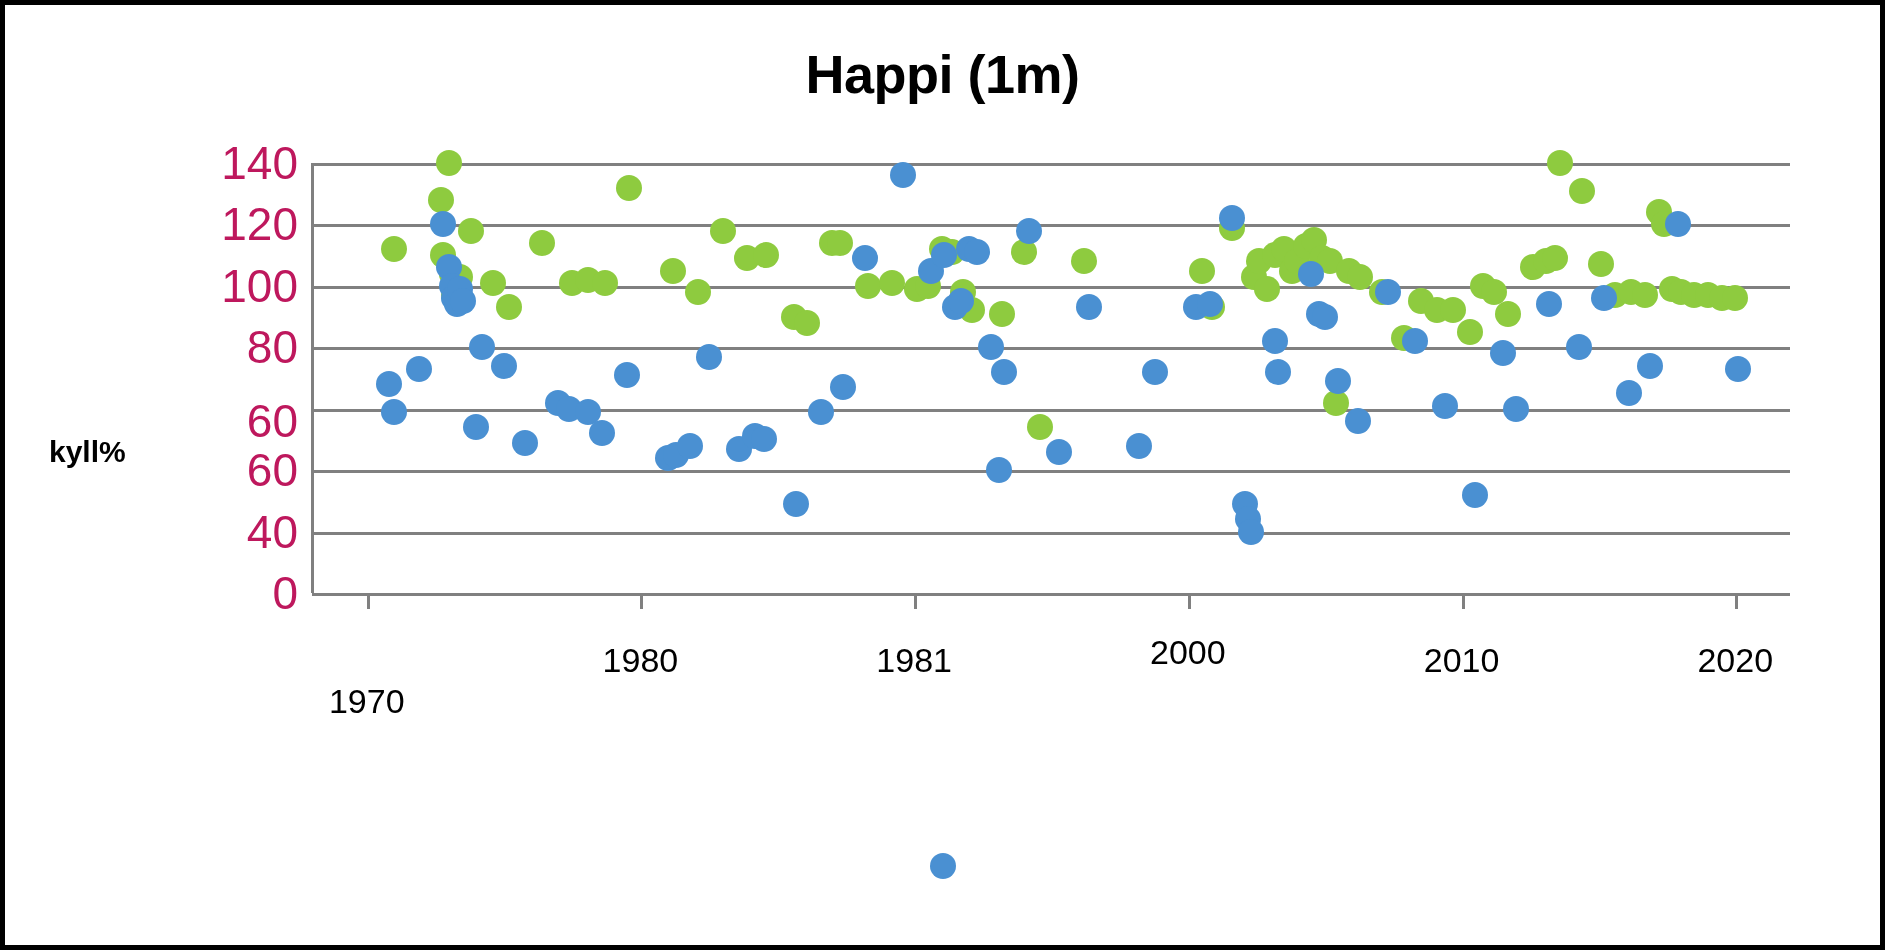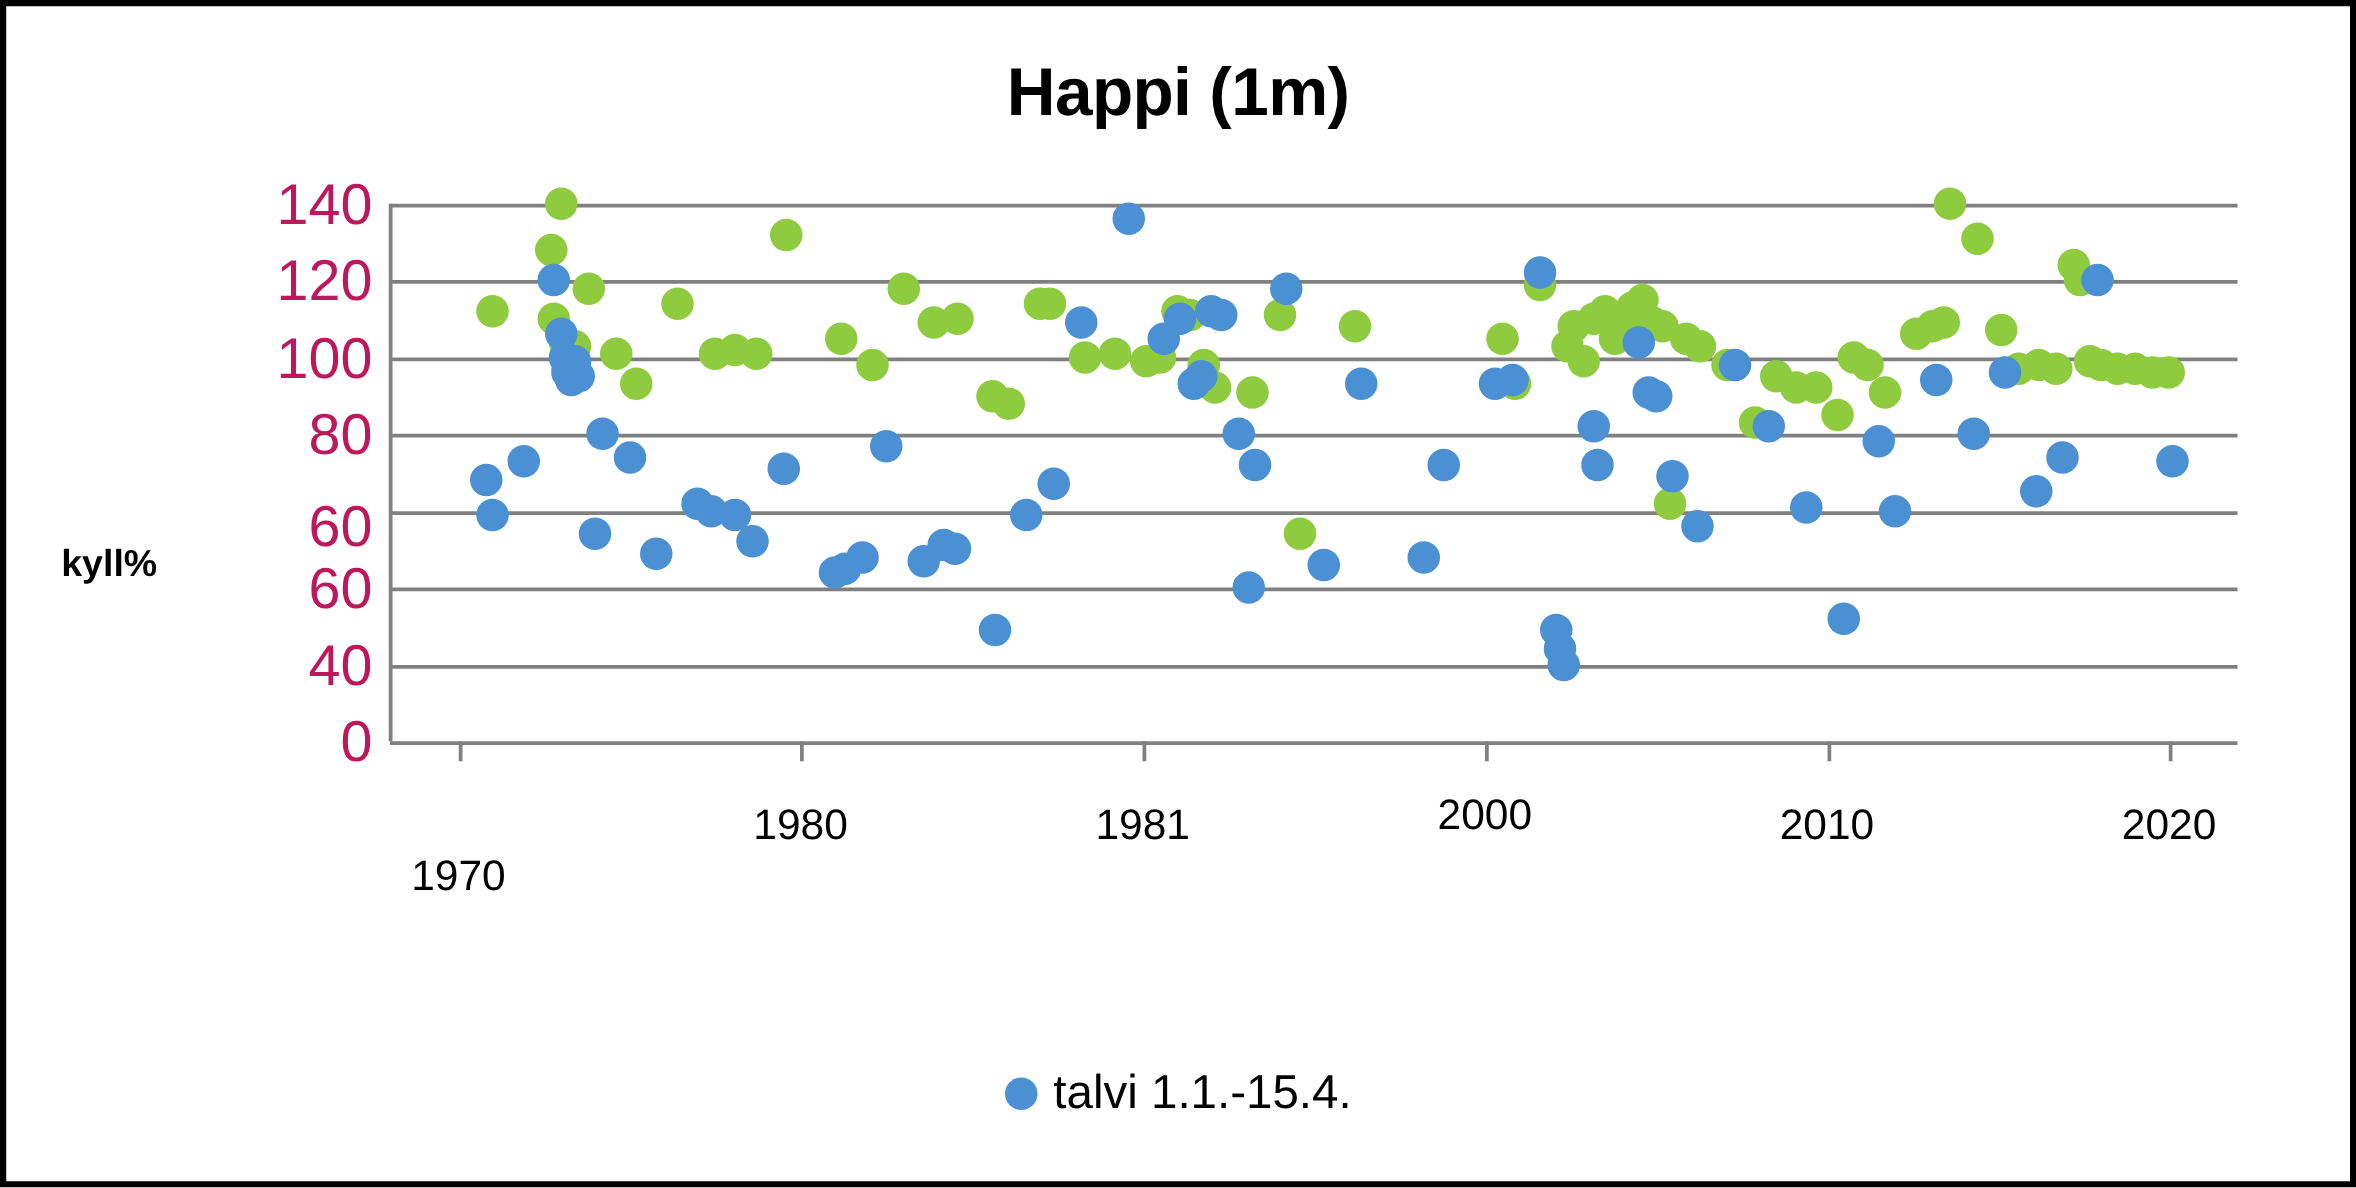--- a/index.html
+++ b/index.html
@@ -328,17 +328,16 @@
       <div class="xtick-label" style="left: 635.444px; top: 636px;">1980</div>
       <div class="xtick-label" style="left: 909.148px; top: 636px;">1981</div>
       <div class="xtick-label" style="left: 1182.85px; top: 628px;">2000</div>
       <div class="xtick-label" style="left: 1456.56px; top: 636px;">2010</div>
       <div class="xtick-label" style="left: 1730.26px; top: 636px;">2020</div>
     </div>
 
   <div id="legend">
       <div class="legend-item">
         <div class="legend-swatch" style="background: rgb(74, 144, 210);"></div>
-        <div class="legend-label">talvi 1.1.-15.4.</div>
       </div>
     </div>
 
 </div>
 
 </body></html>

